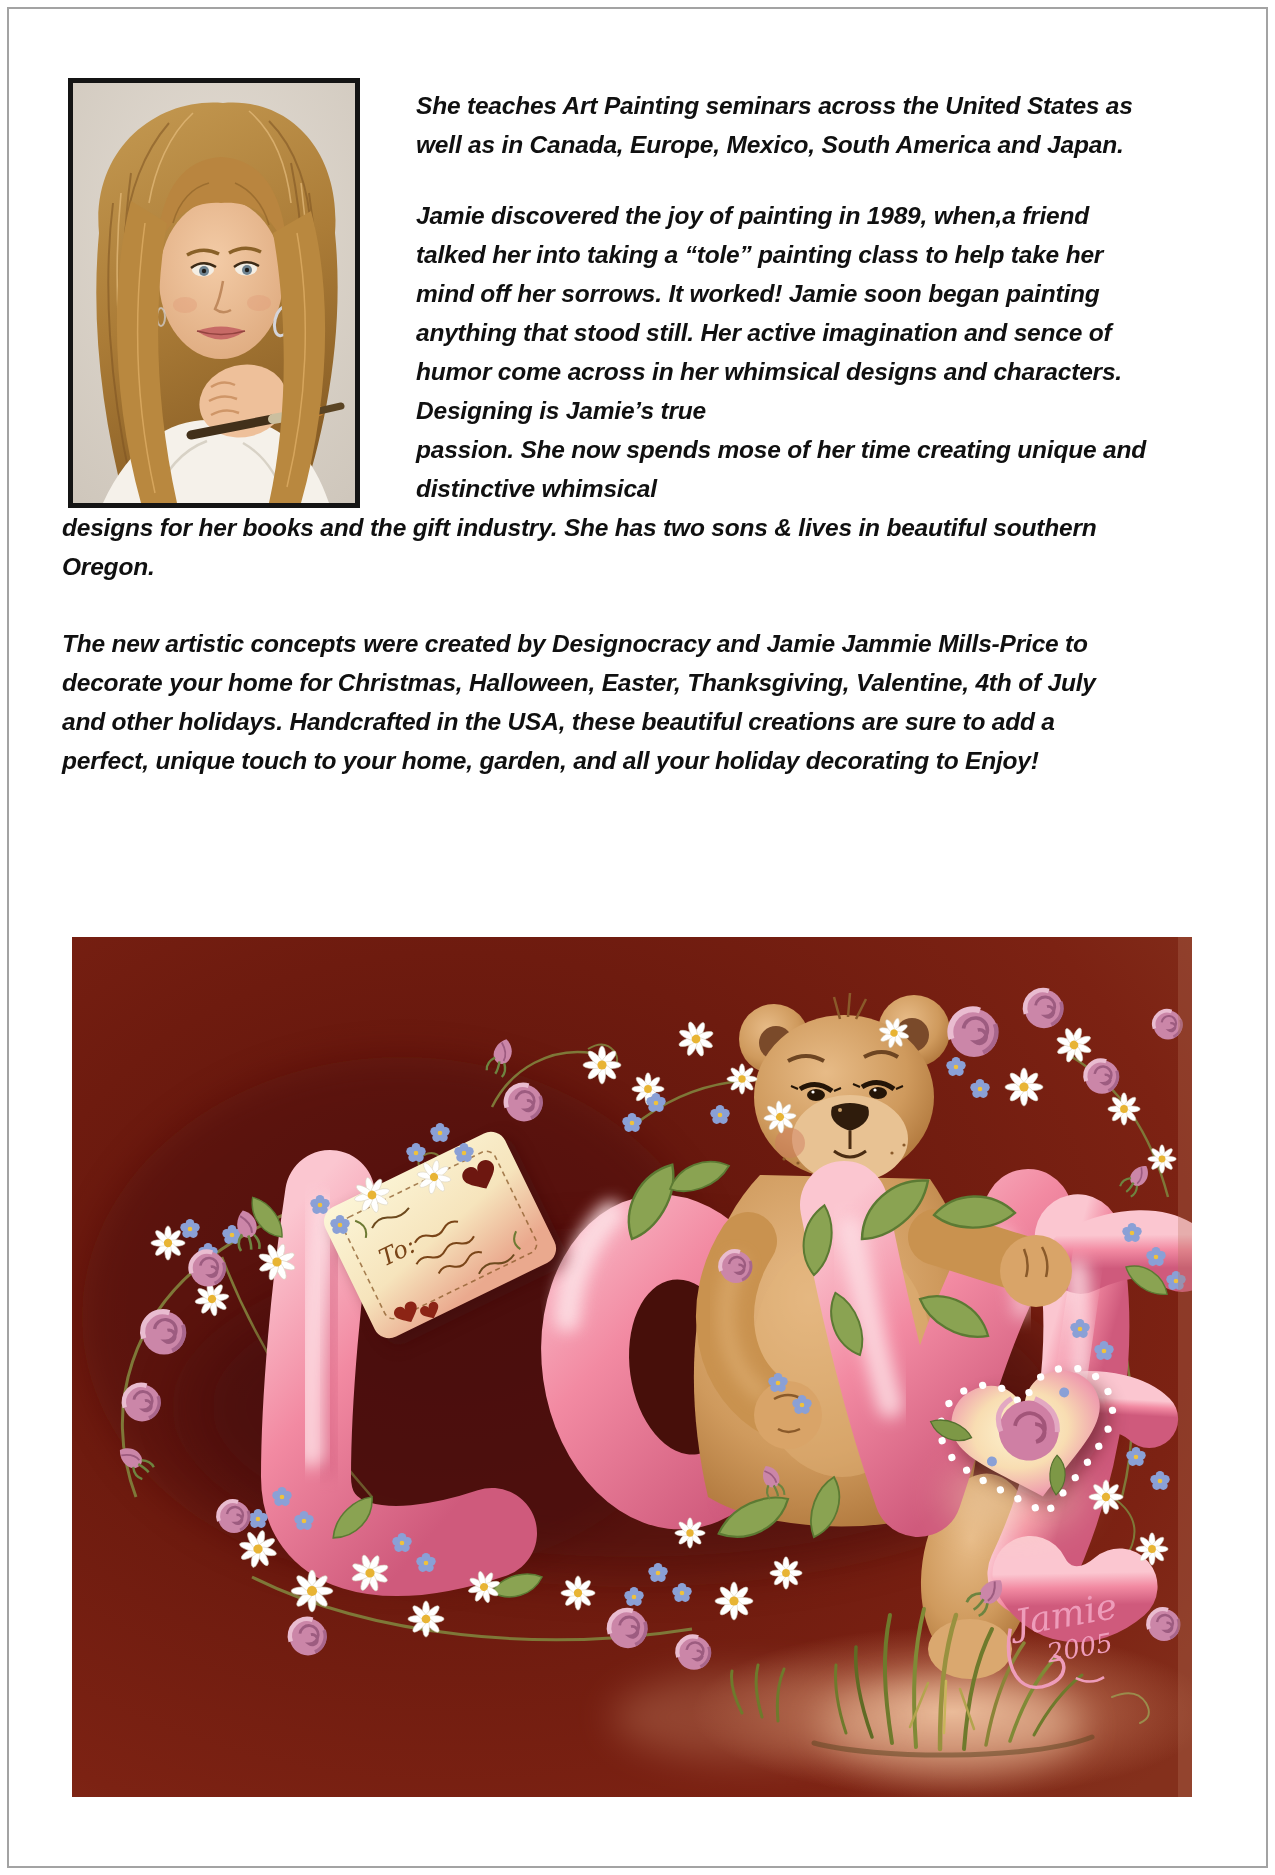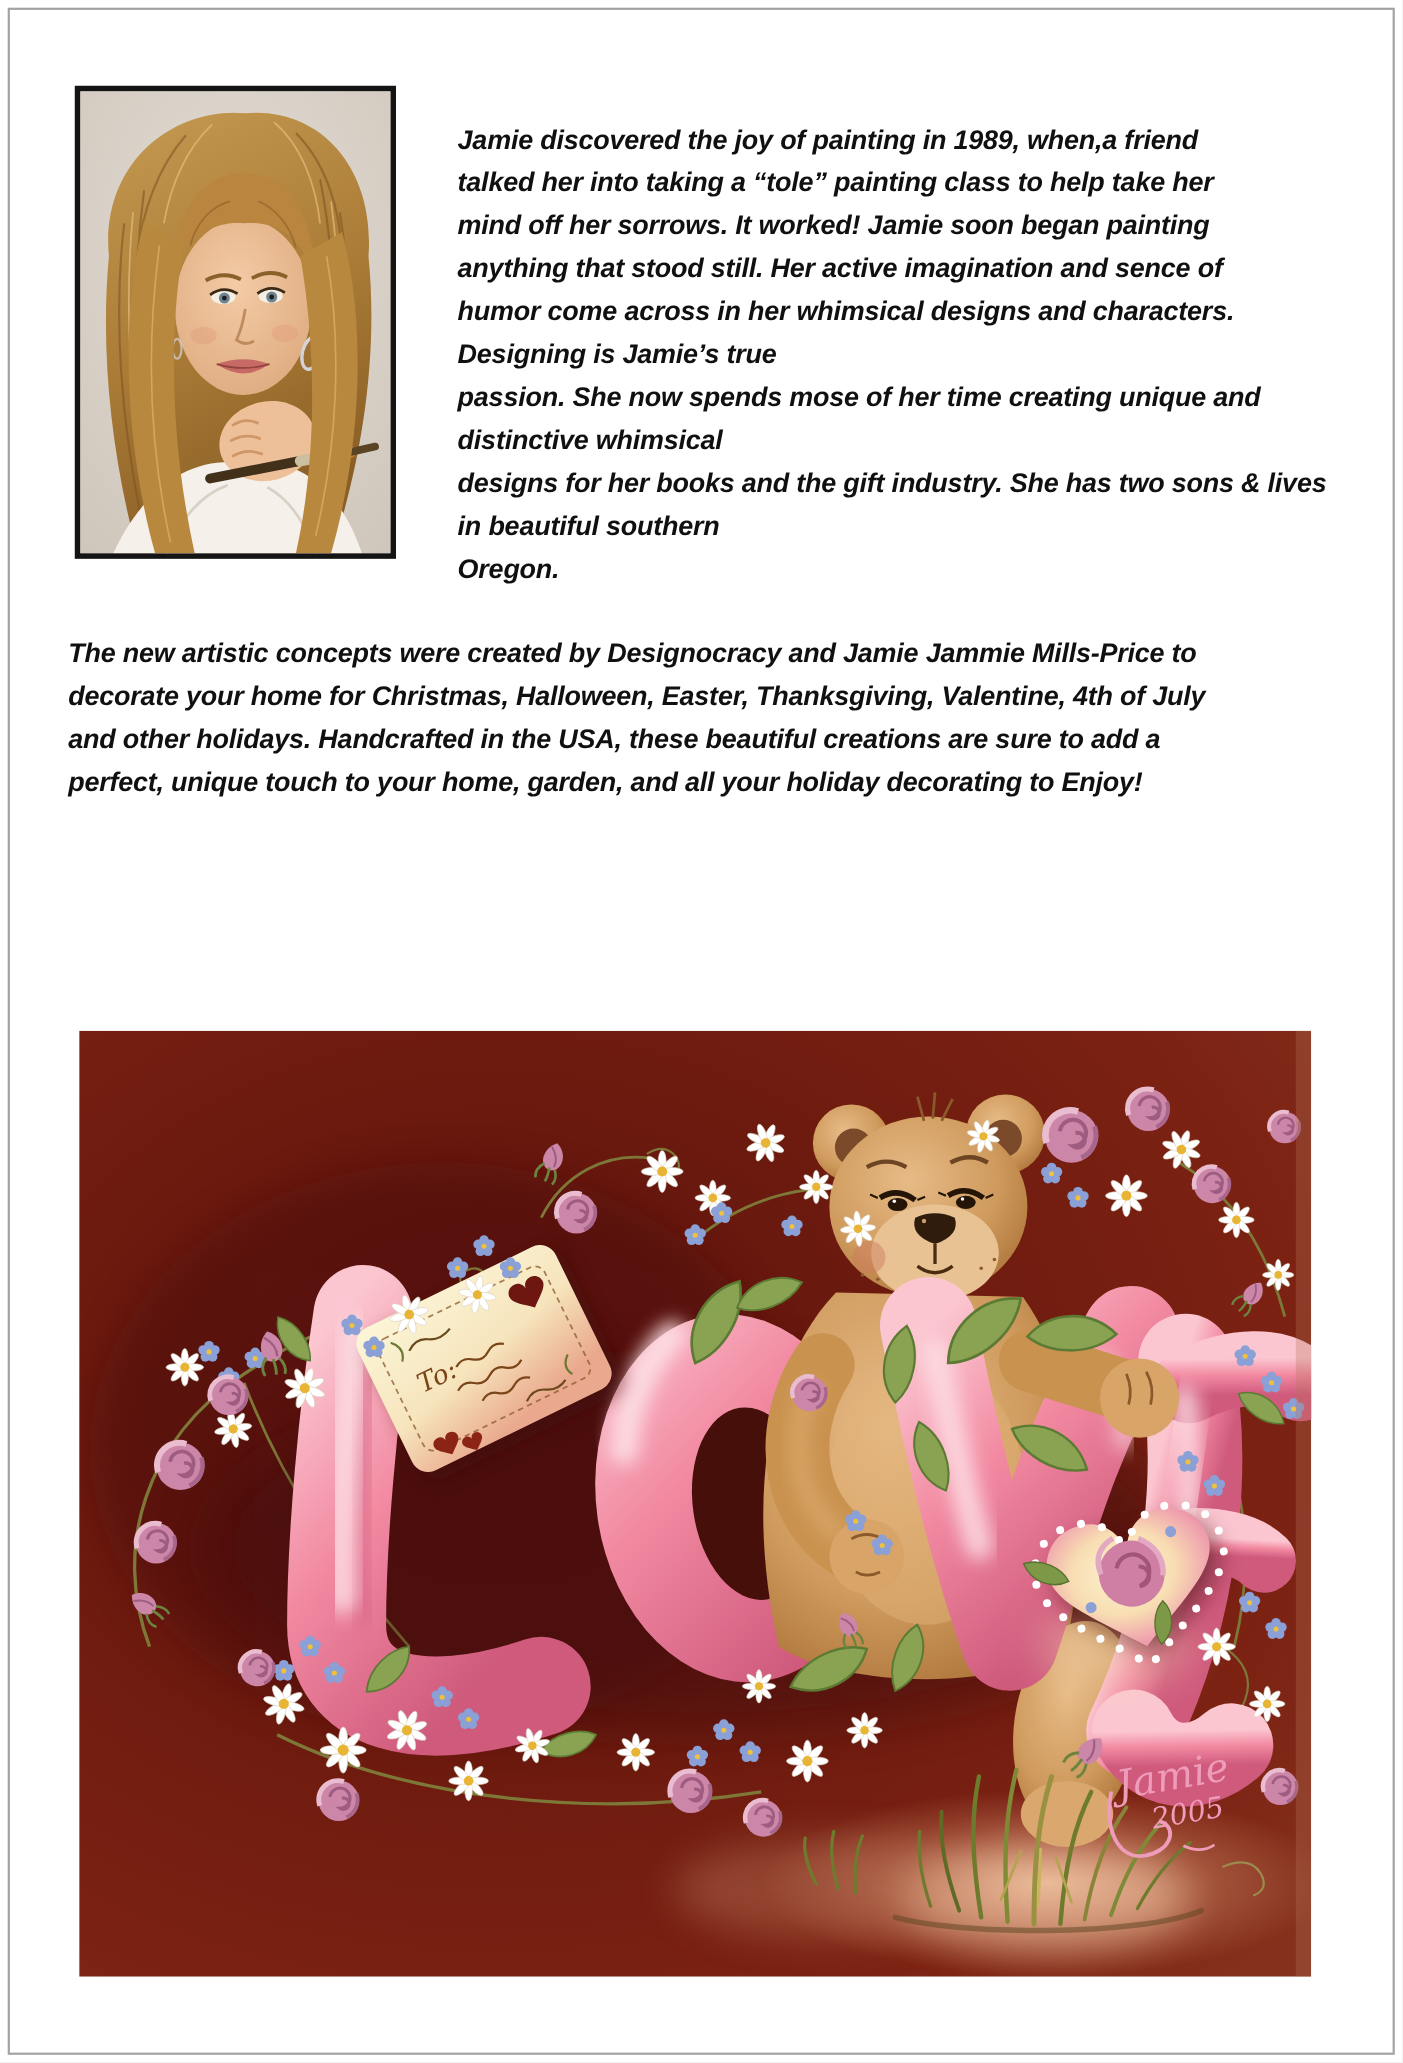--- a/index.html
+++ b/index.html
@@ -14,21 +14,21 @@
   .photo{
     float:left;width:282px;height:420px;margin:-8px 56px 0 6px;
     border:5px solid #141414;background:#d9d2c9;
   }
   .photo svg{display:block;}
   .bio p{
     margin:0;color:#101010;font-weight:bold;font-style:italic;
     font-size:24.5px;line-height:39px;letter-spacing:-0.2px;
     white-space:pre-line;
   }
-  .bio p.p2{margin-top:22px;}
+  .bio p.p2{margin-top:32px;}
   .bio p.p3{margin-top:38px;}
   .painting{
     position:absolute;left:72px;top:937px;width:1120px;height:860px;
   }
   .painting svg{display:block;}
 </style>
 </head>
 <body>
 
 <div class="page">
@@ -121,20 +121,22 @@
 
         <path d="M 58,118 C 36,200 40,320 68,420 L 104,420 C 82,320 80,220 94,140 Z" fill="#b9883f"></path>
         <path d="M 238,128 C 260,210 256,322 228,420 L 196,420 C 216,330 214,230 200,150 Z" fill="#b9883f"></path>
         <g stroke="#e2b26a" stroke-width="1.5" fill="none" opacity="0.7">
           <path d="M 72,140 C 60,230 62,320 82,410"></path>
           <path d="M 224,150 C 238,230 234,320 214,404"></path>
         </g>
       </svg>
     </div>
 
+    <p class="p1b">She teaches Art Painting seminars across the United States as
+well as in Canada, Europe, Mexico, South America and Japan.</p>
     <p class="p2">Jamie discovered the joy of painting in 1989, when,a friend
 talked her into taking a “tole” painting class to help take her
 mind off her sorrows. It worked! Jamie soon began painting
 anything that stood still. Her active imagination and sence of
 humor come across in her whimsical designs and characters. Designing is Jamie’s true
 passion. She now spends mose of her time creating unique and distinctive whimsical
 designs for her books and the gift industry. She has two sons &amp; lives in beautiful southern
 Oregon.</p>
     <p class="p3">The new artistic concepts were created by Designocracy and Jamie Jammie Mills-Price to
 decorate your home for Christmas, Halloween, Easter, Thanksgiving, Valentine, 4th of July

